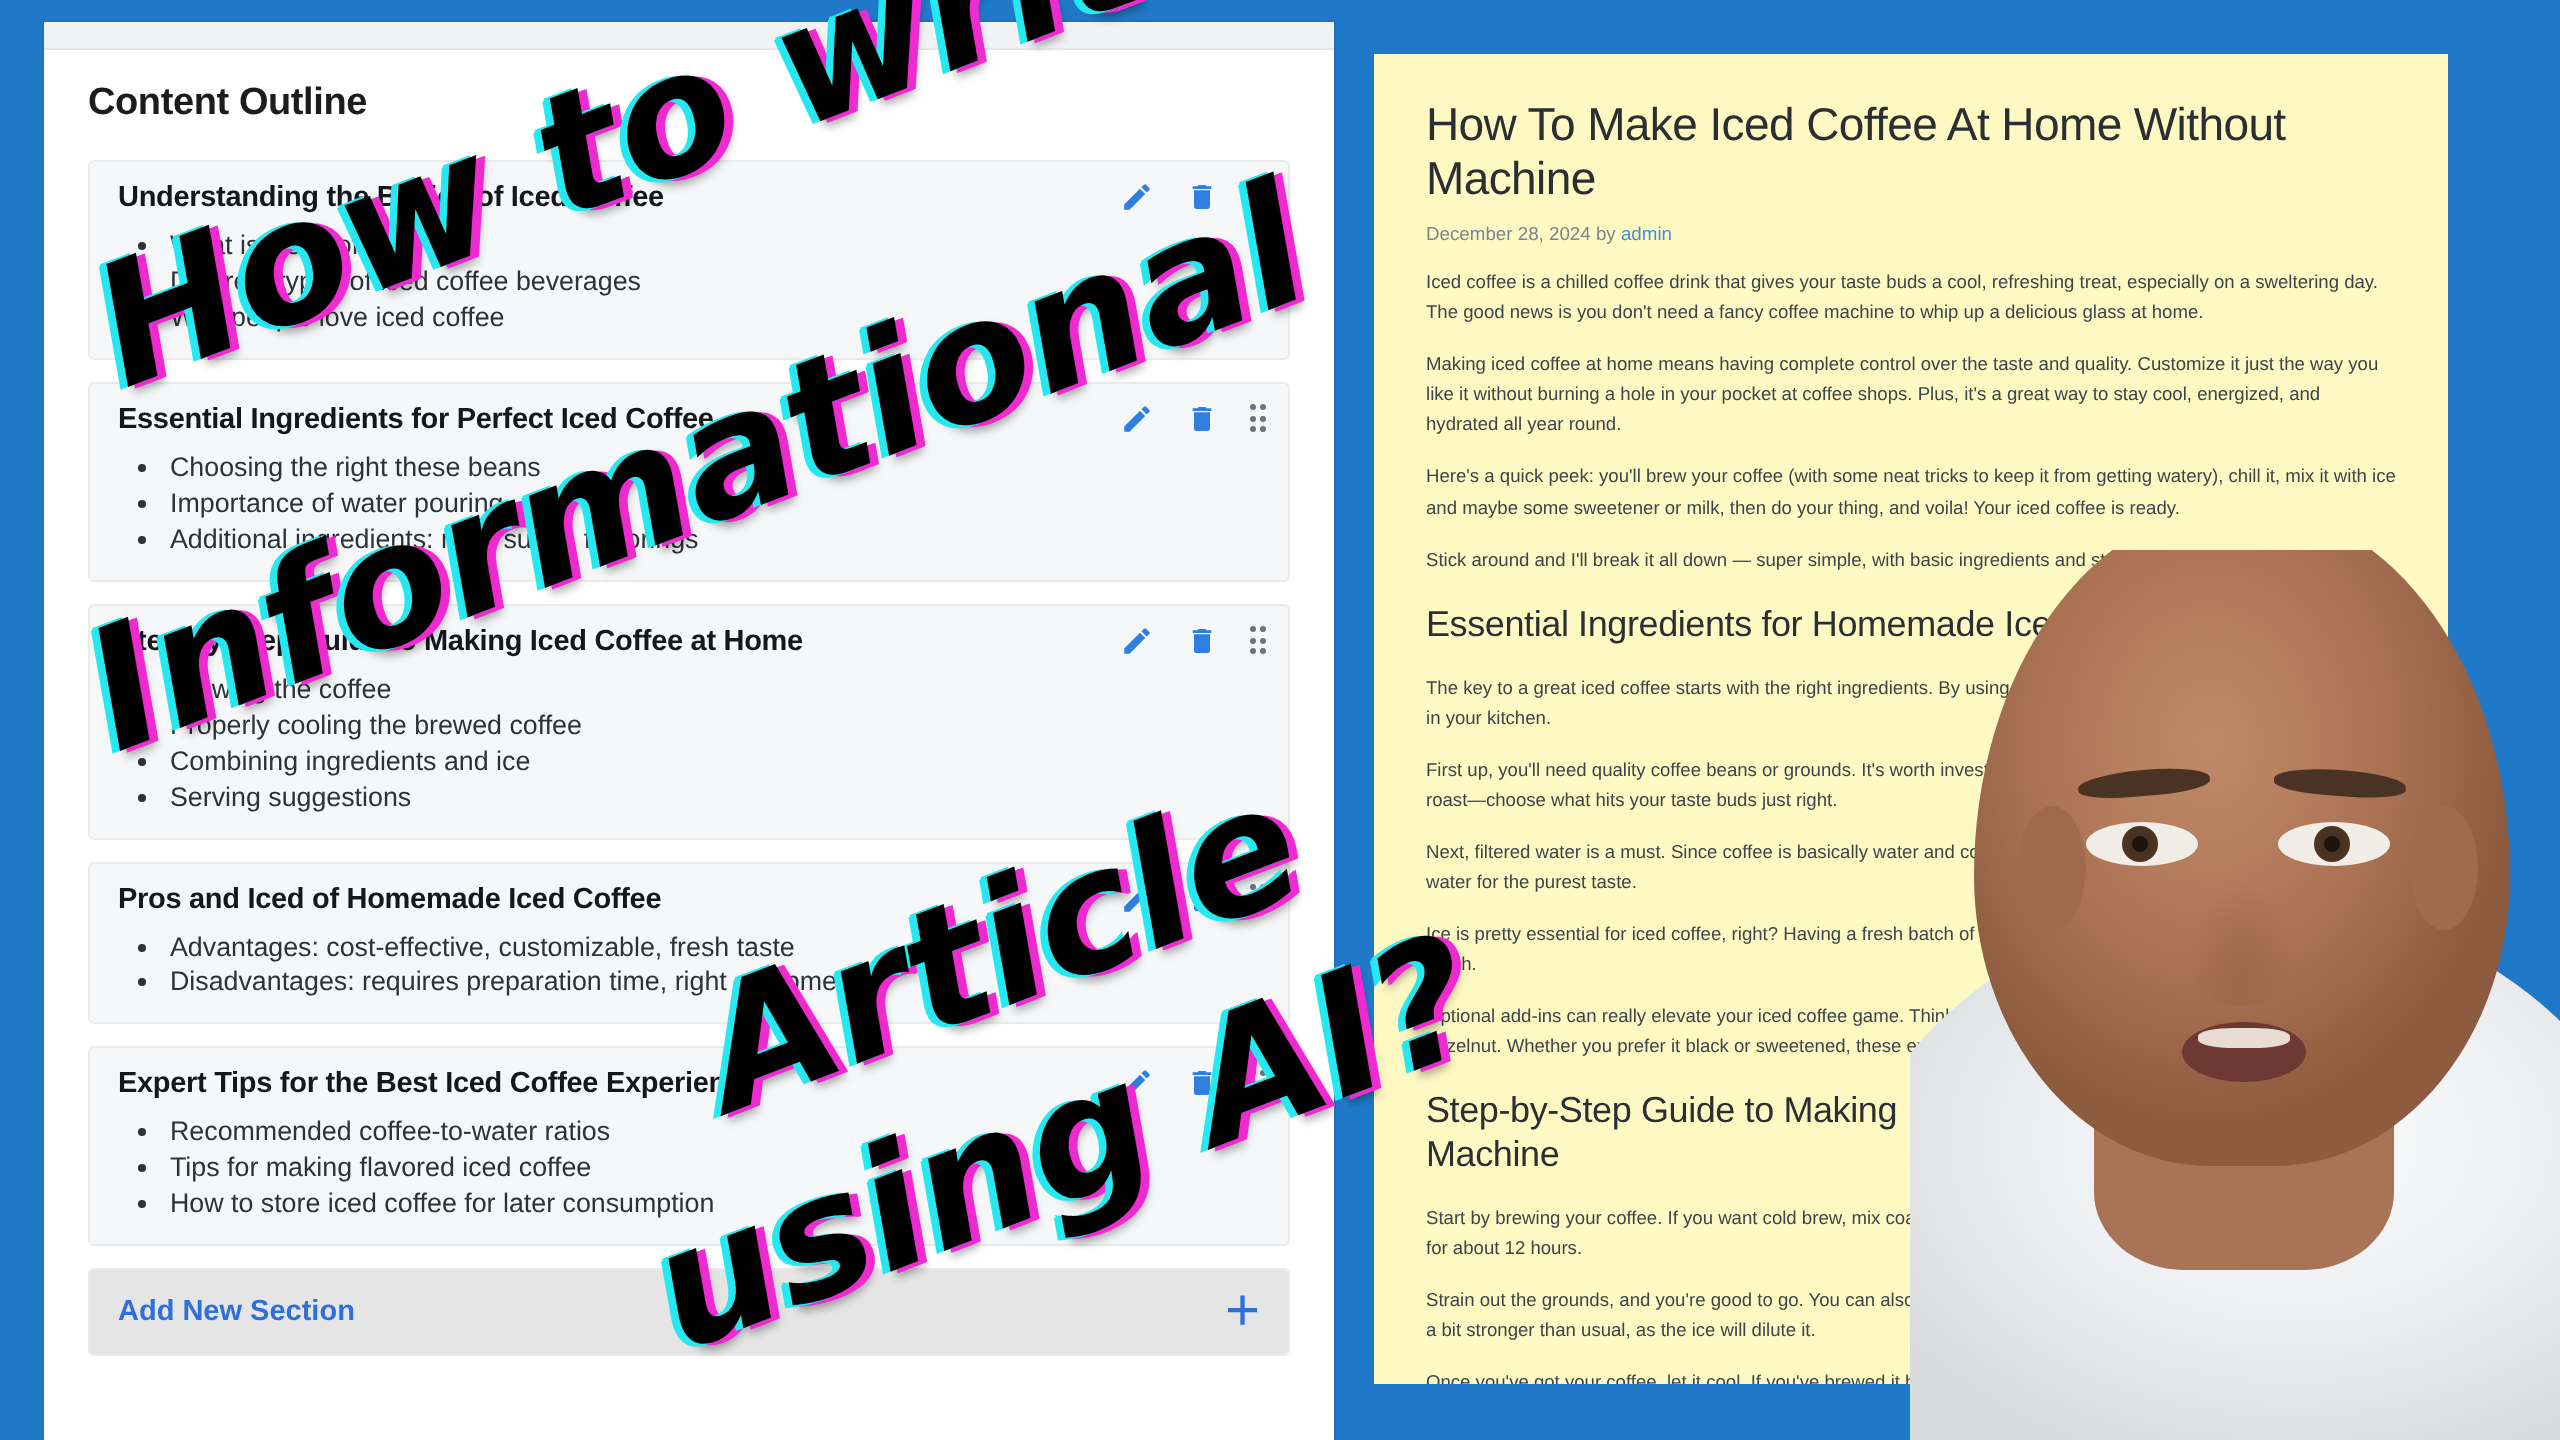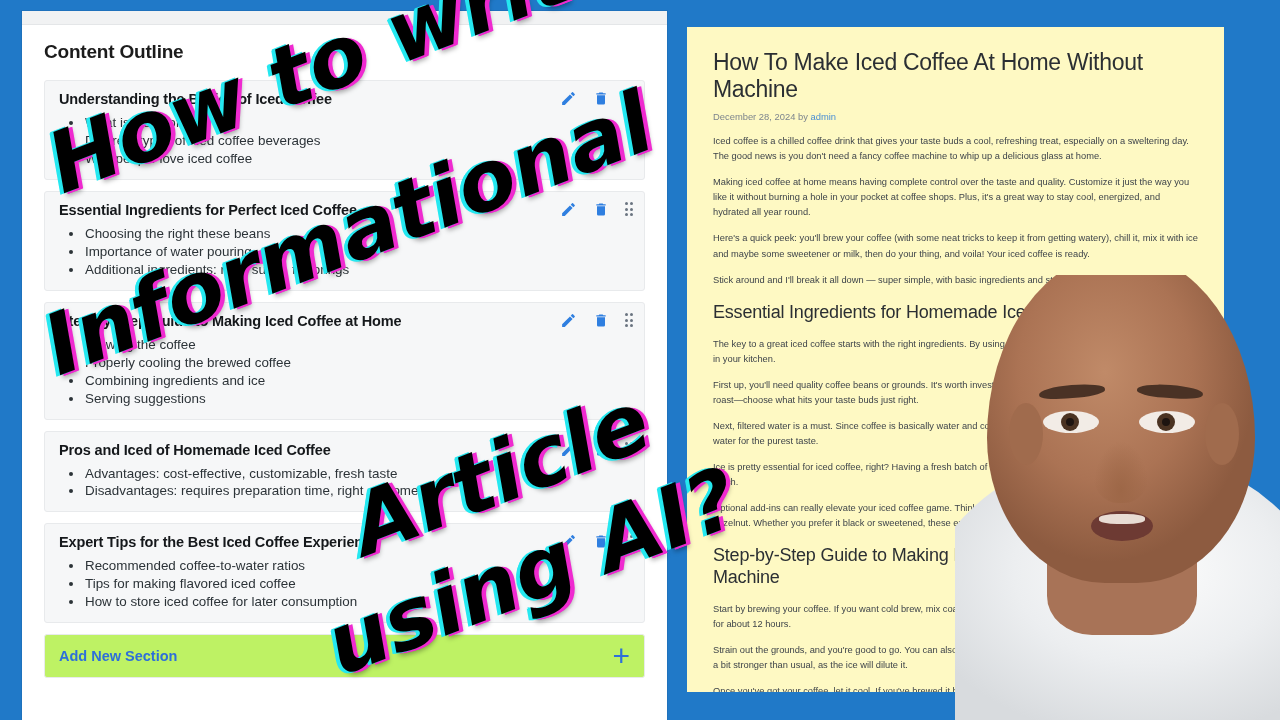--- a/index.html
+++ b/index.html
@@ -101,21 +101,21 @@
   }
   .drag-dots i {
     display: block;
     width: 3px;
     height: 3px;
     background: #6a7480;
     border-radius: 50%;
   }
 
   .add-row {
-    background: #bef264;
+    background: #e5e5e5;
     border: 1px solid #e8eaec;
     border-radius: 3px;
     margin-top: 4px;
     padding: 11px 14px;
     display: flex;
     align-items: center;
     justify-content: space-between;
   }
   .add-row-label {
     color: #2e6fd9;

